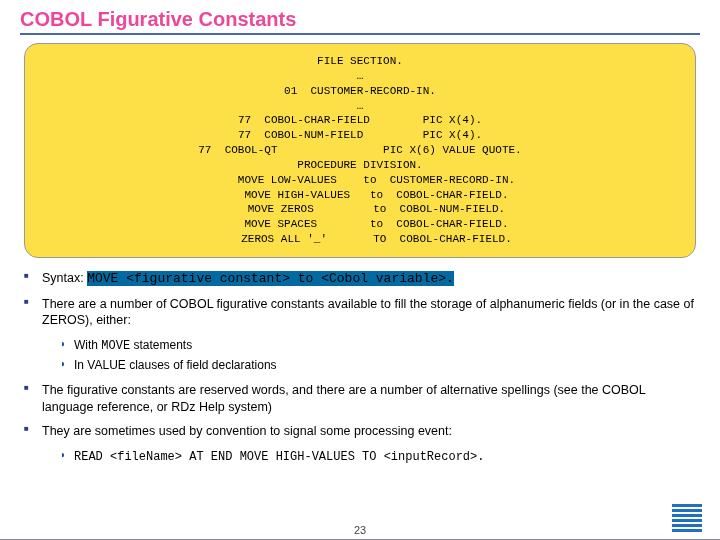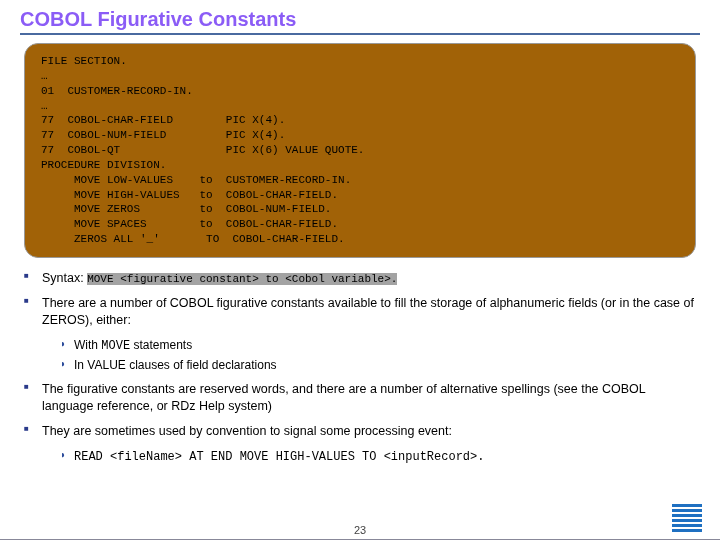--- a/index.html
+++ b/index.html
@@ -9,53 +9,54 @@
     background: #fff;
     font-family: Arial, Helvetica, sans-serif;
     color: #000;
     position: relative;
     overflow: hidden;
   }
   .slide { padding: 8px 20px 0 20px; }
   .title {
     font-size: 20px;
     font-weight: bold;
-    color: #8b5cf6;
+    color: #ec4899;
     border-bottom: 2px solid #4a6aa0;
     padding-bottom: 2px;
     margin-bottom: 8px;
   }
   .codebox {
     border: 1px solid #999;
     border-radius: 14px;
     padding: 10px 16px 10px 16px;
     margin: 0 4px 12px 4px;
     font-family: "Courier New", monospace;
     font-size: 11px;
     line-height: 1.35;
-    background: #a16207;
+    background: #fde047;
+    text-align: center;
   }
   .codebox pre { white-space: pre; font-family: inherit; }
   ul.outer { list-style: none; padding-left: 4px; font-size: 12.5px; line-height: 1.35; }
   ul.outer > li { position: relative; padding-left: 18px; margin-bottom: 8px; }
   ul.outer > li::before {
     content: "■"; position: absolute; left: 0; top: 1px;
     color: #2a3a8a; font-size: 8px;
   }
   ul.inner { list-style: none; padding-left: 18px; margin-top: 8px; }
   ul.inner > li { position: relative; padding-left: 14px; margin-bottom: 3px; font-size: 12px; }
   ul.inner > li::before {
     content: "◗"; position: absolute; left: 0; top: 0;
     color: #2a4a9a; font-size: 10px;
   }
   .mono { font-family: "Courier New", monospace; }
   .syntax-box {
     font-family: "Courier New", monospace;
-    font-size: 11px;
-    background: #a3a3a3;
+    font-size: 13px;
+    background: #0369a1;
   }
   .pagenum {
     position: absolute;
     bottom: 4px; left: 0; right: 0;
     text-align: center;
     font-size: 11px; color: #444;
   }
   .logo {
     position: absolute;
     bottom: 8px; right: 18px;

